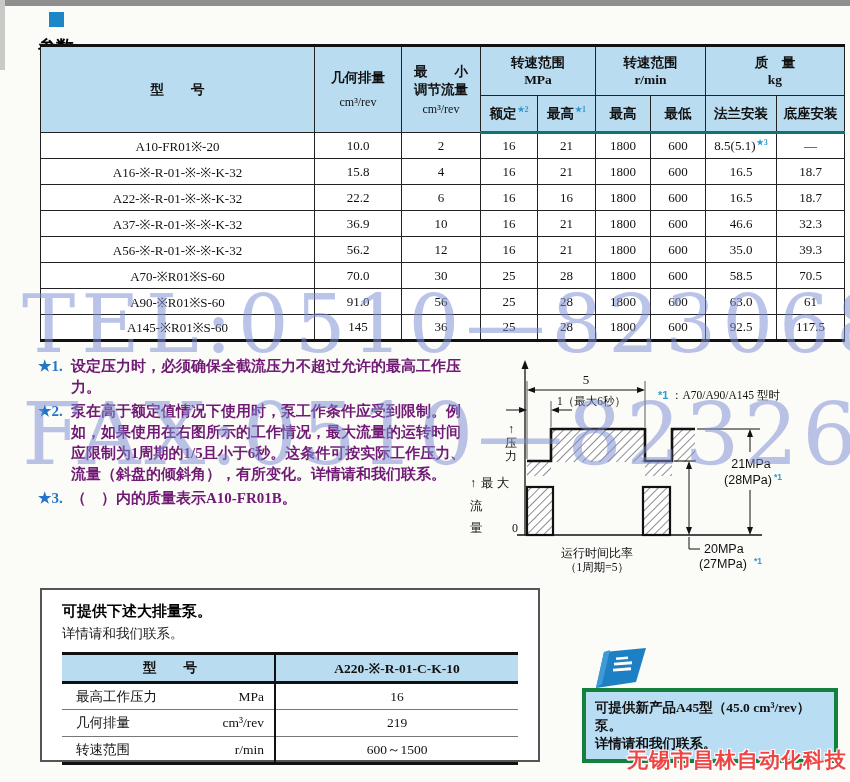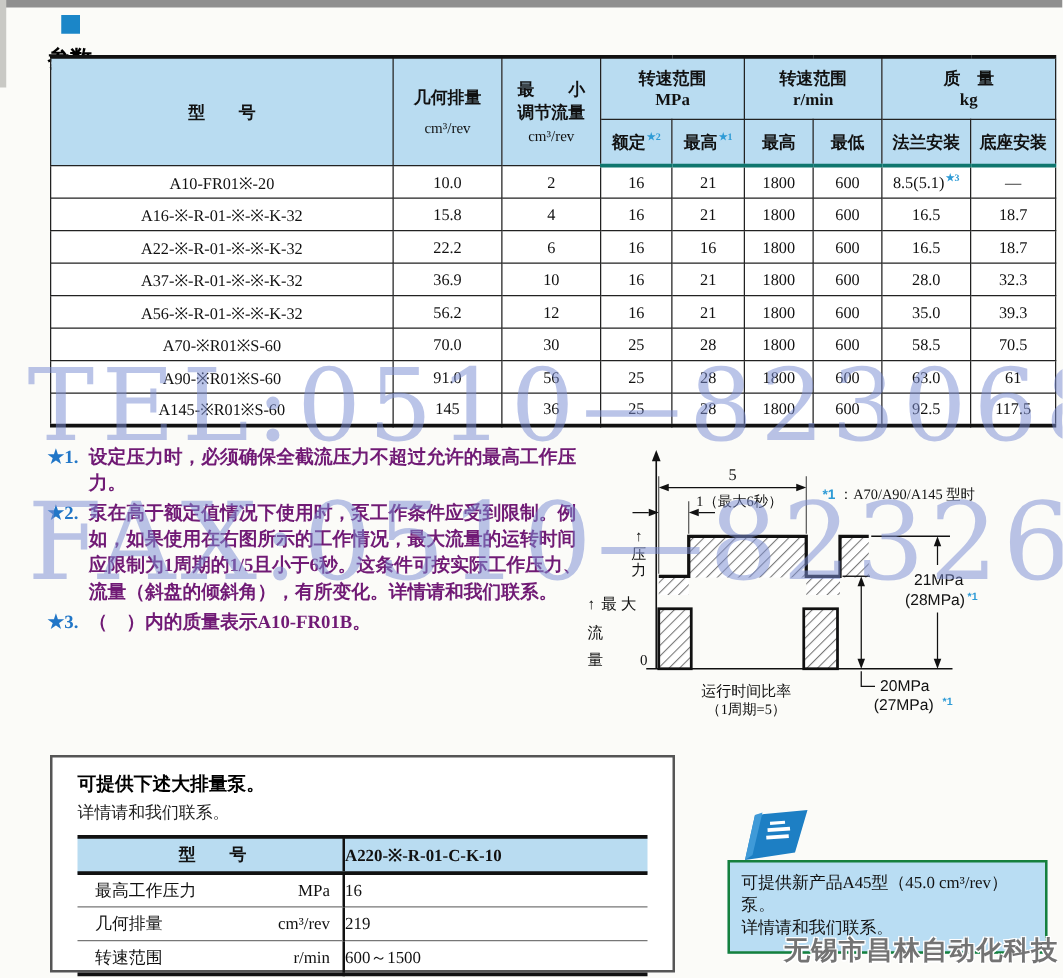--- a/index.html
+++ b/index.html
@@ -40,37 +40,37 @@
   
   .notes { position:absolute; left:38px; top:356px; width:430px; }
   .note { display:flex; font-size:15px; font-weight:600; line-height:1.42; margin-bottom:2px; }
   .note .mark { color:#2176c7; flex:0 0 33px; }
   .note .txt { flex:1; color:#701a75; }
 
   
   .diagram { position:absolute; left:455px; top:355px; width:395px; height:225px; }
 
   
-  .big-box { position:absolute; left:40px; top:588px; width:500px; height:174px; background:#fff; border:2px solid #555; padding:12px 24px 0 20px;margin-top:16px; }
+  .big-box { position:absolute; left:40px; top:588px; width:500px; height:174px; background:#fff; border:2px solid #555; padding:12px 24px 0 20px; }
   .big-box .t1 { font-size:15px; font-weight:bold; color:#000; }
   .big-box .t2 { font-size:13.5px; margin-top:4px; color:#222; }
   table.a220 { border-collapse:collapse; table-layout:fixed; width:456px; margin-top:9px;
     border-top:3px solid #111; border-bottom:3px solid #111; }
   table.a220 tr.hrow td { background:#b9dcf1; height:29px; border-bottom:3px solid #111; font-weight:600; }
-  table.a220 td { font-size:13.5px; height:27px; border-bottom:1px solid #777; vertical-align:middle; }
+  table.a220 td { font-size:13.5px; height:27px; border-bottom:1px solid #777; text-align:center; vertical-align:middle; }
   table.a220 td.lab { border-right:2px solid #111; text-align:left; padding:0 10px 0 14px; }
   table.a220 tr:last-child td { border-bottom:none; }
   .labflex { display:flex; justify-content:space-between; align-items:center; }
 
   
   .logo { position:absolute; left:590px; top:644px; width:62px; height:48px; }
-  .new-box { position:absolute; left:582px; top:688px; width:256px; height:75px; background:#b9ddf3; border:2px solid #15803d;
-    padding:7px 9px; font-size:13.5px; font-weight:400; line-height:1.35; color:#111; }
+  .new-box { position:absolute; left:582px; top:688px; width:256px; height:75px; background:#b9ddf3; border:4px solid #15803d;
+    padding:7px 9px; font-size:13.5px; font-weight:700; line-height:1.35; color:#111; }
   .company { position:absolute; right:3px; top:746px; font-family:Liberation Serif, serif; font-size:21px; font-weight:bold;
-    color:#737373; z-index:40; letter-spacing:1px;
+    color:#ef4444; z-index:40; letter-spacing:1px;
     text-shadow:-1px -1px 0 #fff, 1px -1px 0 #fff, -1px 1px 0 #fff, 1px 1px 0 #fff, 0 2px 0 #fff; }
 
   .dg-txt { font-family:"Liberation Serif", serif; fill:#111; }
   .dg-sans { font-family:"Liberation Sans", sans-serif; fill:#111; }
   .dg-blue { fill:#2e9bd6; }
 </style>
 </head>
 <body>
 
 <div class="top-strip"></div>
@@ -163,21 +163,21 @@
         <td>18.7</td>
       </tr>
       <tr>
         <td>A37-※-R-01-※-※-K-32</td>
         <td>36.9</td>
         <td>10</td>
         <td>16</td>
         <td>21</td>
         <td>1800</td>
         <td>600</td>
-        <td>28.0</td>
+        <td>46.6</td>
         <td>32.3</td>
       </tr>
       <tr>
         <td>A56-※-R-01-※-※-K-32</td>
         <td>56.2</td>
         <td>12</td>
         <td>16</td>
         <td>21</td>
         <td>1800</td>
         <td>600</td>

